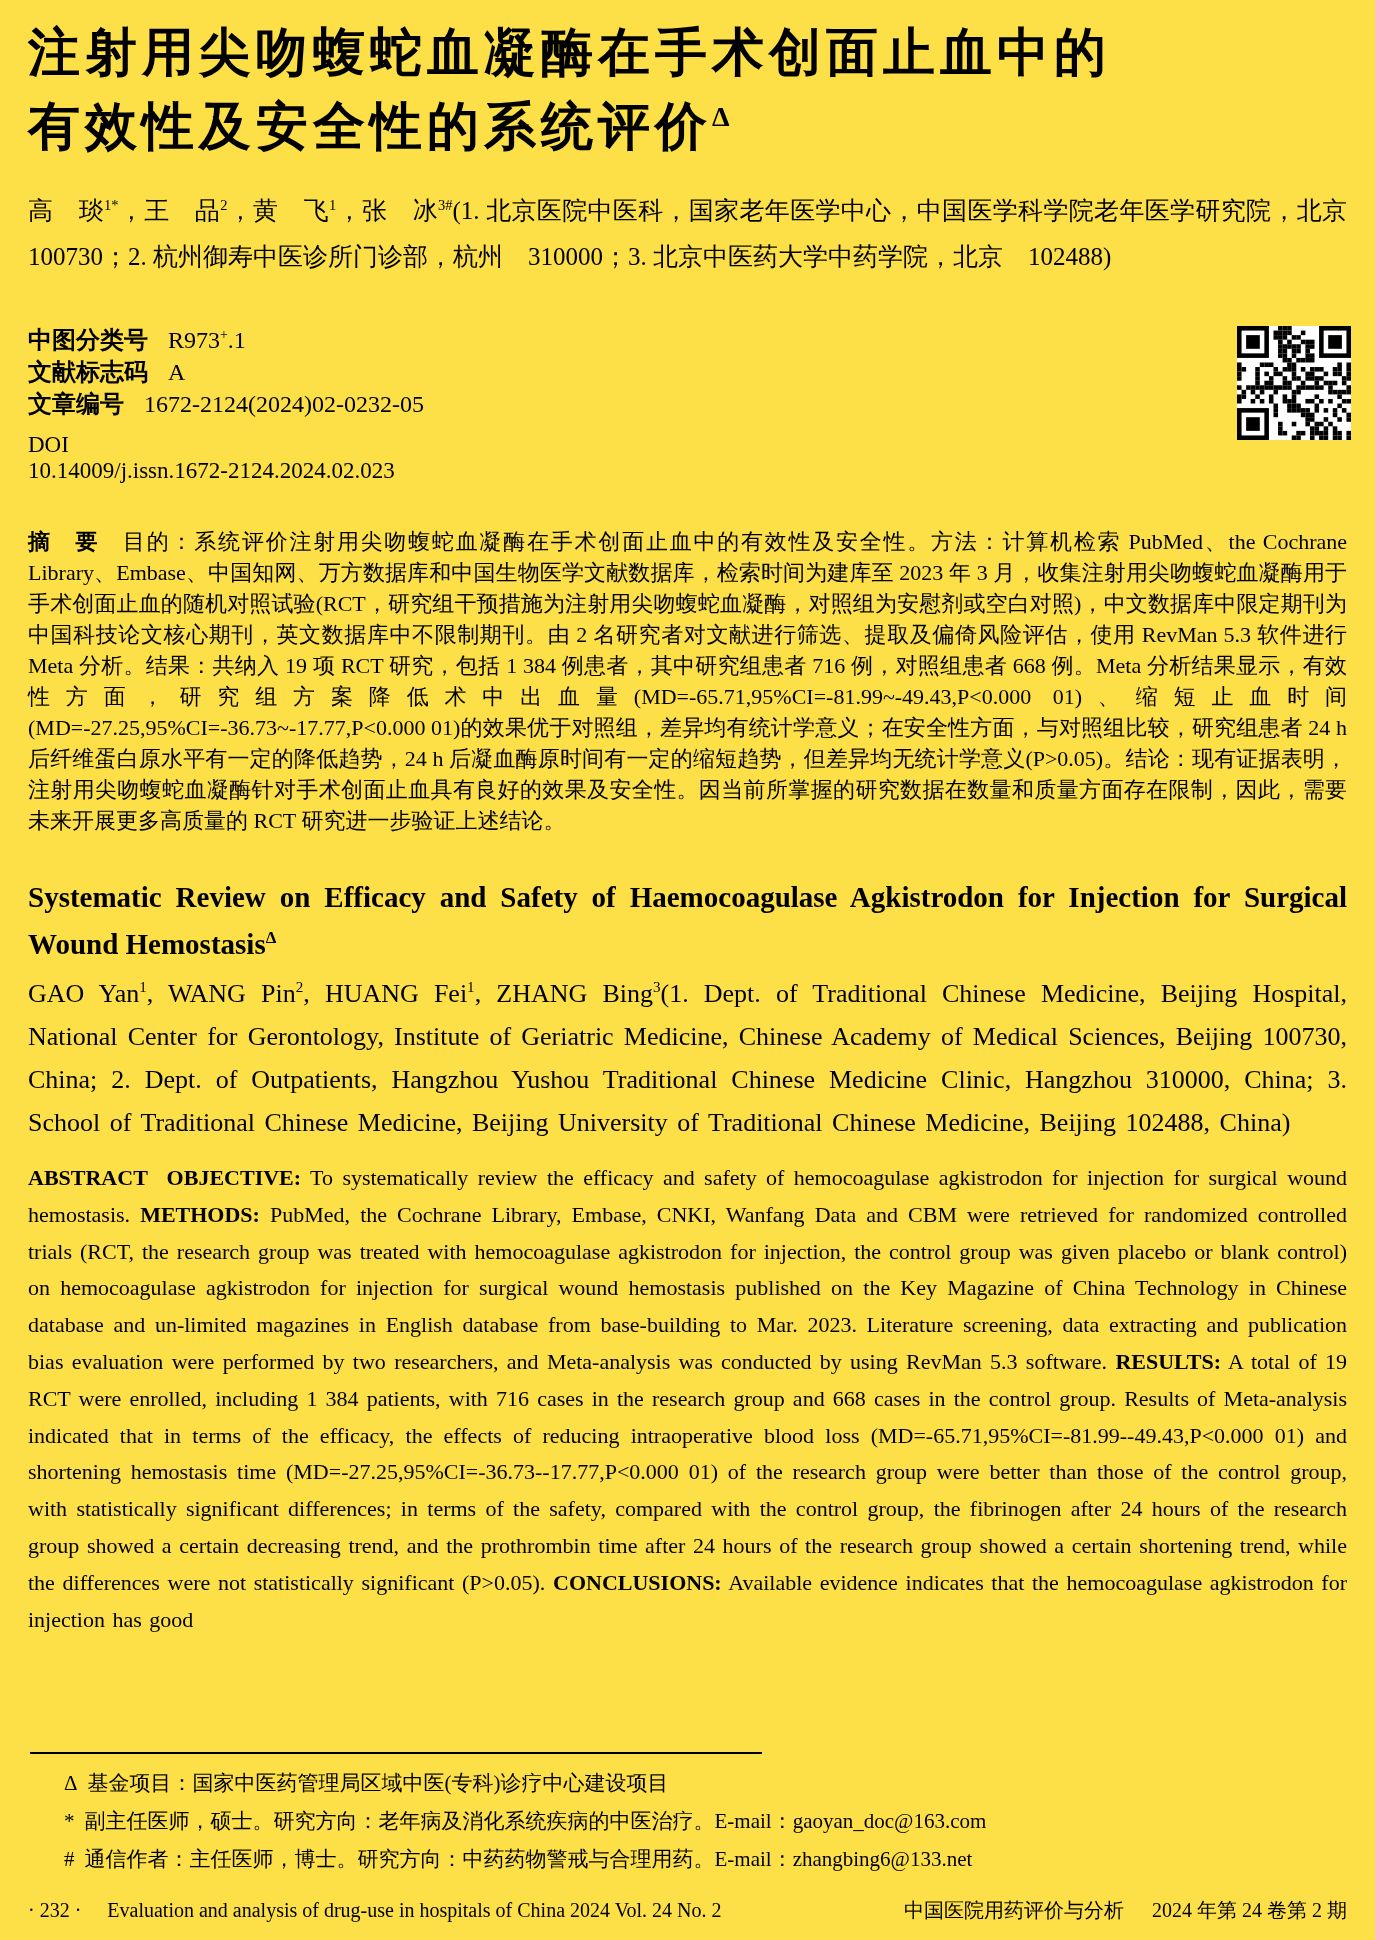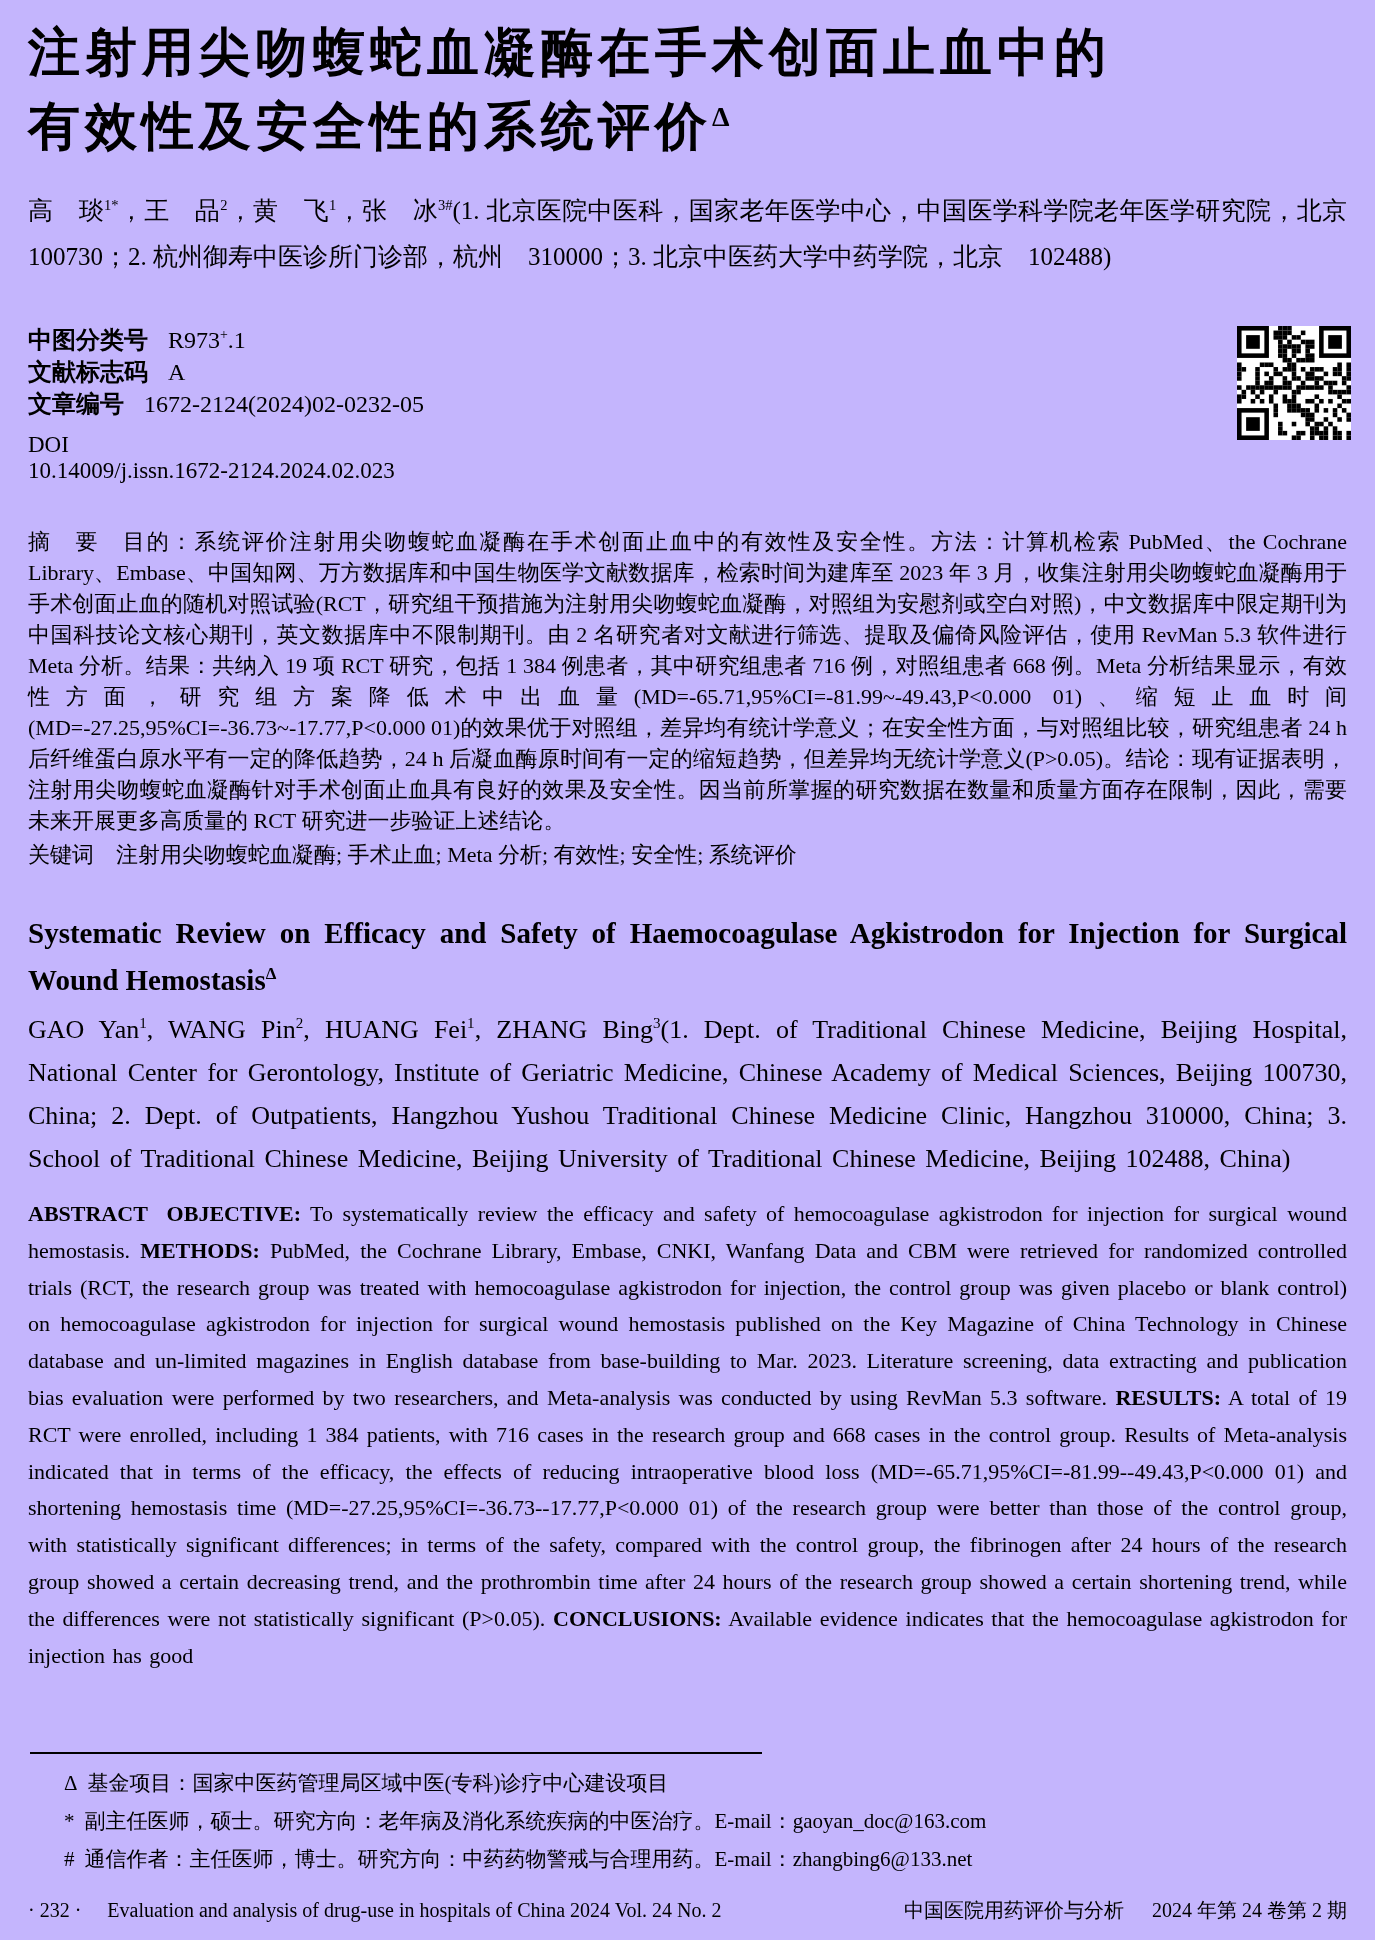--- a/index.html
+++ b/index.html
@@ -1,17 +1,17 @@
 <!DOCTYPE html>
 <html><head>
 <meta charset="utf-8">
 <style>
   html,body{margin:0;padding:0;background:#f2f2f2;}
   .page{
-    position:relative;width:1375px;height:1940px;margin:0 auto;background:#c4b5fd;color:#000;
+    position:relative;width:1375px;height:1940px;margin:0 auto;background:#fde047;color:#000;
     box-sizing:border-box;padding:16px 28px 0 28px;overflow:hidden;
     font-family:"Liberation Serif","DejaVu Serif",serif;
   }
   sup{font-size:0.58em;line-height:0;}
   
   .title-cn{margin:0;font-weight:700;font-size:52px;line-height:74px;letter-spacing:5px;}
   .title-cn .tline{display:block;}
   .title-cn sup{font-size:28px;letter-spacing:0;}
   
   .authors-cn{margin:24px 0 0 0;font-size:25px;line-height:46px;text-align:justify;}
@@ -21,21 +21,21 @@
   .meta-pair{display:flex;align-items:baseline;margin-right:64px;}
   .meta-label{font-family:"Liberation Sans","DejaVu Sans",sans-serif;font-weight:700;margin-right:20px;}
   .meta-value{font-family:"Liberation Serif","DejaVu Serif",serif;}
   .doi-row{font-size:23px;}
   .doi-label{margin-right:18px;}
   
   .qr{position:absolute;top:326px;right:24px;width:114px;height:114px;}
   .qr svg{display:block;width:114px;height:114px;}
   
   .abstract-cn{margin:42px 0 0 0;font-size:22px;line-height:31px;text-align:justify;}
-  .b-hei{font-family:"Liberation Sans","DejaVu Sans",sans-serif;font-weight:400;}
+  .b-hei{font-family:"Liberation Sans","DejaVu Sans",sans-serif;font-weight:700;}
   .keywords-cn{margin:2px 0 0 0;font-size:22px;line-height:34px;text-align:justify;}
   
   .title-en{margin:38px 0 0 0;font-weight:700;font-size:29px;line-height:47px;text-align:justify;font-family:Liberation Serif, serif;}
   .title-en sup{font-size:17px;}
   .authors-en{margin:4px 0 0 0;font-size:26px;line-height:43px;text-align:justify;word-spacing:3px;}
   .abstract-en{margin:16px 0 0 0;font-size:22px;line-height:36.8px;text-align:justify;word-spacing:2px;}
   .abstract-en .b-label{font-weight:700;}
   
   .footnotes{position:absolute;left:28px;right:28px;bottom:62px;}
   .fn-divider{width:732px;border-top:2px solid #000;margin:0 0 10px 2px;height:0;}
@@ -295,21 +295,20 @@
         <rect fill="#fff" x="76" y="4" width="20" height="20"></rect>
         <rect x="80" y="8" width="12" height="12"></rect>
         <rect x="0" y="72" width="28" height="28"></rect>
         <rect fill="#fff" x="4" y="76" width="20" height="20"></rect>
         <rect x="8" y="80" width="12" height="12"></rect>
       </svg>
     </div>
 
   <p class="abstract-cn"><span class="b-hei">摘　要</span>　<span>目的：</span><span>系统评价注射用尖吻蝮蛇血凝酶在手术创面止血中的有效性及安全性。</span><span>方法：</span><span>计算机检索 PubMed、the Cochrane Library、Embase、中国知网、万方数据库和中国生物医学文献数据库，检索时间为建库至 2023 年 3 月，收集注射用尖吻蝮蛇血凝酶用于手术创面止血的随机对照试验(RCT，研究组干预措施为注射用尖吻蝮蛇血凝酶，对照组为安慰剂或空白对照)，中文数据库中限定期刊为中国科技论文核心期刊，英文数据库中不限制期刊。由 2 名研究者对文献进行筛选、提取及偏倚风险评估，使用 RevMan 5.3 软件进行 Meta 分析。</span><span>结果：</span><span>共纳入 19 项 RCT 研究，包括 1 384 例患者，其中研究组患者 716 例，对照组患者 668 例。Meta 分析结果显示，有效性方面，研究组方案降低术中出血量(MD=-65.71,95%CI=-81.99~-49.43,P&lt;0.000 01)、缩短止血时间(MD=-27.25,95%CI=-36.73~-17.77,P&lt;0.000 01)的效果优于对照组，差异均有统计学意义；在安全性方面，与对照组比较，研究组患者 24 h 后纤维蛋白原水平有一定的降低趋势，24 h 后凝血酶原时间有一定的缩短趋势，但差异均无统计学意义(P&gt;0.05)。</span><span>结论：</span><span>现有证据表明，注射用尖吻蝮蛇血凝酶针对手术创面止血具有良好的效果及安全性。因当前所掌握的研究数据在数量和质量方面存在限制，因此，需要未来开展更多高质量的 RCT 研究进一步验证上述结论。</span></p>
 
-  <p class="keywords-cn"><span class="b-hei">关键词</span>　<span>注射用尖吻蝮蛇血凝酶; 手术止血; Meta 分析; 有效性; 安全性; 系统评价</span></p>
 
   <h2 class="title-en"><span>Systematic Review on Efficacy and Safety of Haemocoagulase Agkistrodon for Injection for Surgical Wound Hemostasis</span><sup>Δ</sup></h2>
 
   <p class="authors-en"><span><span>GAO Yan</span><sup>1</sup><span>, </span></span><span><span>WANG Pin</span><sup>2</sup><span>, </span></span><span><span>HUANG Fei</span><sup>1</sup><span>, </span></span><span><span>ZHANG Bing</span><sup>3</sup><span></span></span><span>(1. Dept. of Traditional Chinese Medicine, Beijing Hospital, National Center for Gerontology, Institute of Geriatric Medicine, Chinese Academy of Medical Sciences, Beijing 100730, China; 2. Dept. of Outpatients, Hangzhou Yushou Traditional Chinese Medicine Clinic, Hangzhou 310000, China; 3. School of Traditional Chinese Medicine, Beijing University of Traditional Chinese Medicine, Beijing 102488, China)</span></p>
 
   <p class="abstract-en"><span class="b-label">ABSTRACT</span>&nbsp;&nbsp;<span class="b-label">OBJECTIVE:</span> <span>To systematically review the efficacy and safety of hemocoagulase agkistrodon for injection for surgical wound hemostasis.</span> <span class="b-label">METHODS:</span> <span>PubMed, the Cochrane Library, Embase, CNKI, Wanfang Data and CBM were retrieved for randomized controlled trials (RCT, the research group was treated with hemocoagulase agkistrodon for injection, the control group was given placebo or blank control) on hemocoagulase agkistrodon for injection for surgical wound hemostasis published on the Key Magazine of China Technology in Chinese database and un-limited magazines in English database from base-building to Mar. 2023. Literature screening, data extracting and publication bias evaluation were performed by two researchers, and Meta-analysis was conducted by using RevMan 5.3 software.</span> <span class="b-label">RESULTS:</span> <span>A total of 19 RCT were enrolled, including 1 384 patients, with 716 cases in the research group and 668 cases in the control group. Results of Meta-analysis indicated that in terms of the efficacy, the effects of reducing intraoperative blood loss (MD=-65.71,95%CI=-81.99--49.43,P&lt;0.000 01) and shortening hemostasis time (MD=-27.25,95%CI=-36.73--17.77,P&lt;0.000 01) of the research group were better than those of the control group, with statistically significant differences; in terms of the safety, compared with the control group, the fibrinogen after 24 hours of the research group showed a certain decreasing trend, and the prothrombin time after 24 hours of the research group showed a certain shortening trend, while the differences were not statistically significant (P&gt;0.05).</span> <span class="b-label">CONCLUSIONS:</span> <span>Available evidence indicates that the hemocoagulase agkistrodon for injection has good</span></p>
 
   <div class="footnotes">
     <div class="fn-divider"></div>
     <div class="fn-line"><span class="fn-marker">Δ</span><span>基金项目：国家中医药管理局区域中医(专科)诊疗中心建设项目</span></div>

